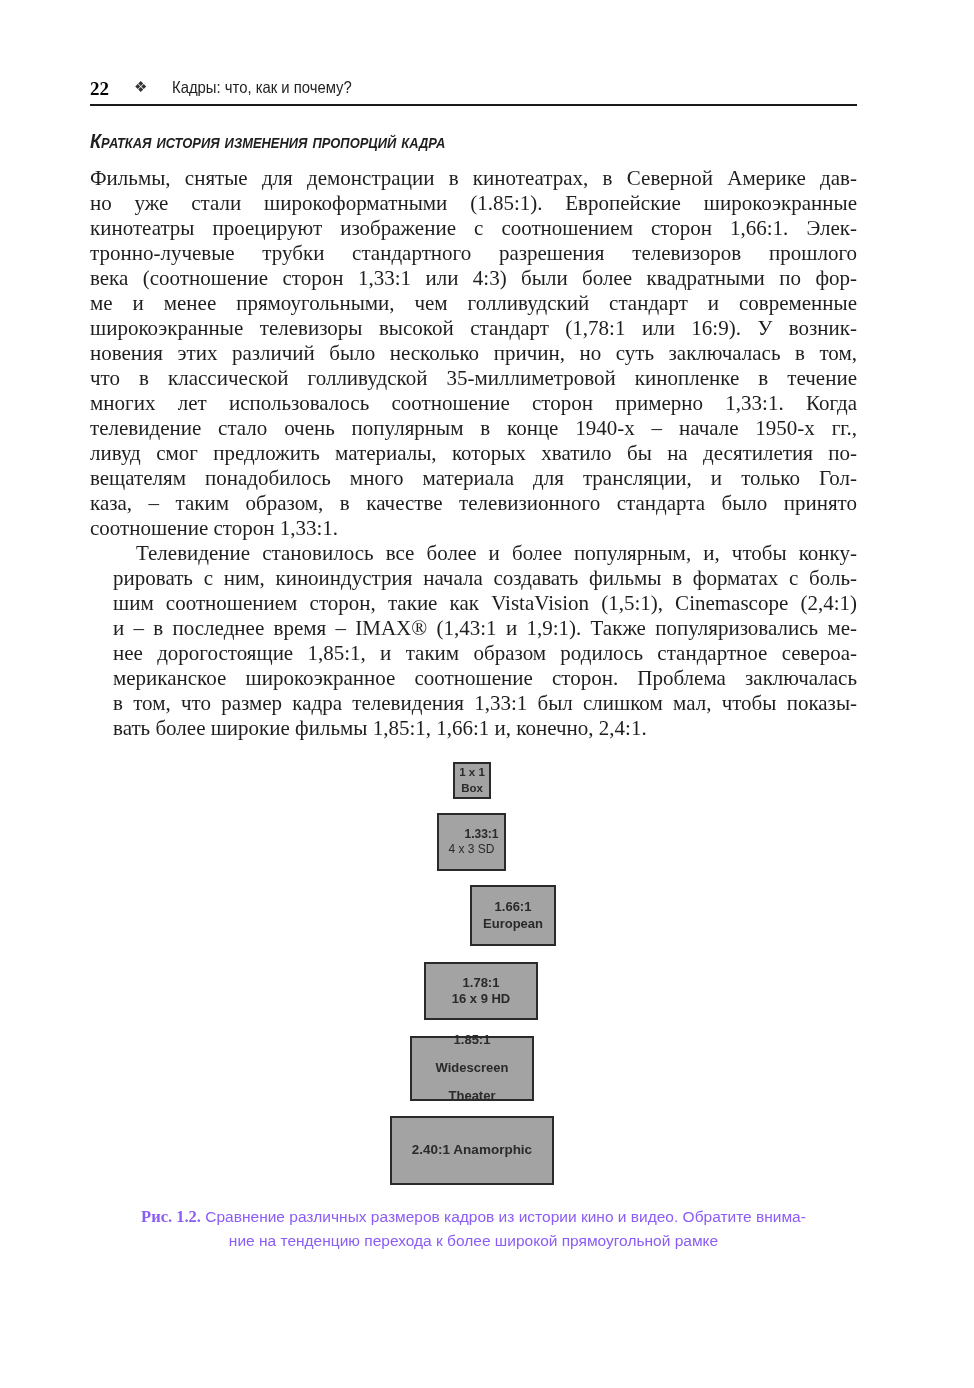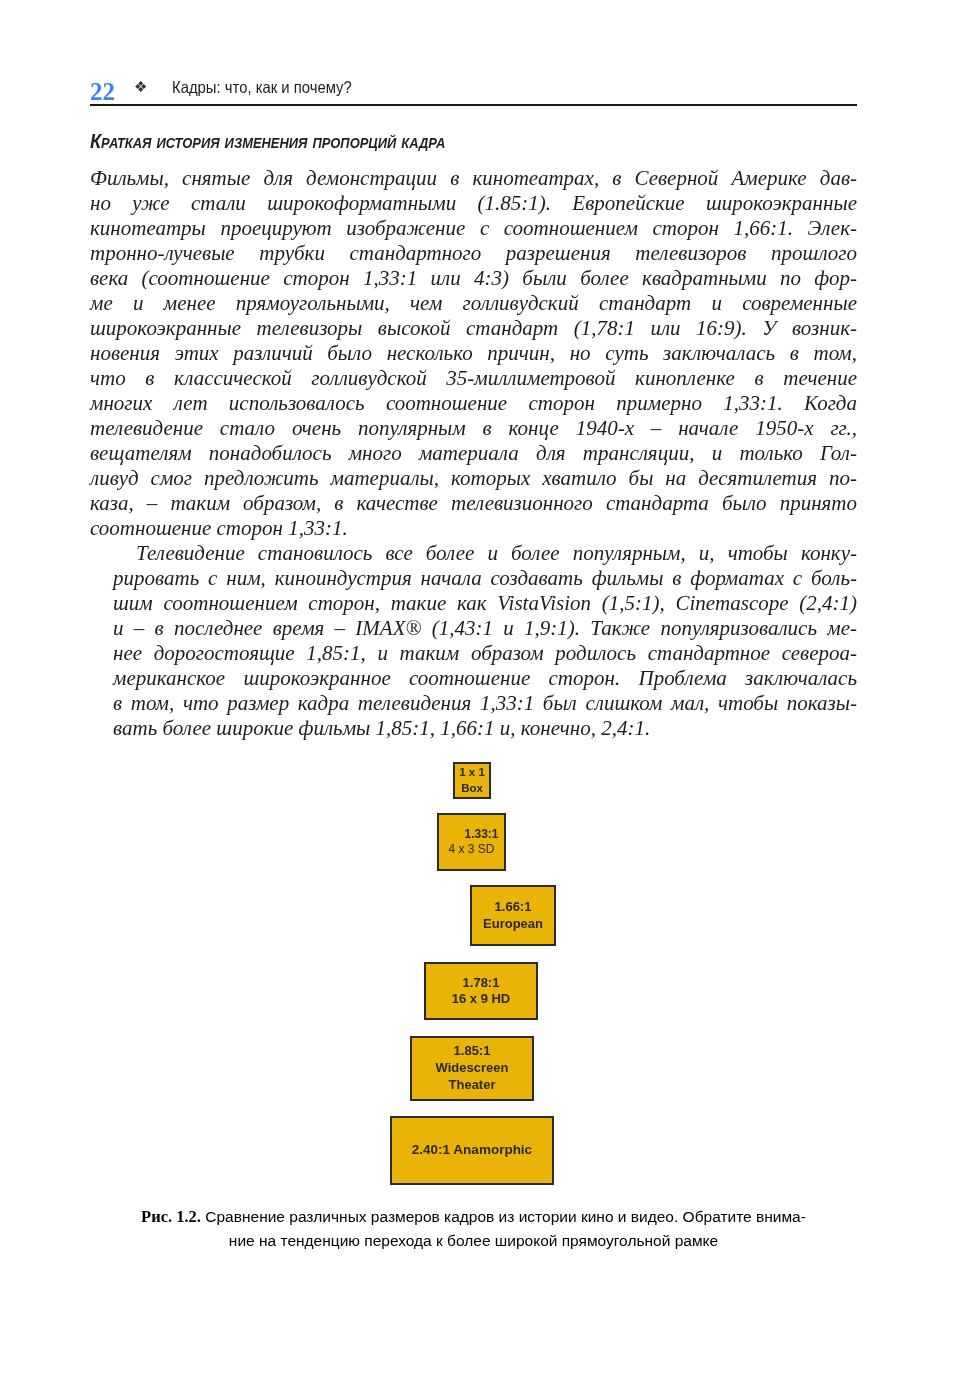--- a/index.html
+++ b/index.html
@@ -4,55 +4,55 @@
 <style>
   html, body { margin: 0; padding: 0; background: #ffffff; }
   body { width: 974px; height: 1388px; position: relative; overflow: hidden; color: #1a1a1a; }
   .running-head {
     position: absolute; left: 90px; top: 74px; width: 767px; height: 30px;
     border-bottom: 2px solid #1a1a1a;
     font-family: "Liberation Sans", sans-serif;
   }
   .page-num {
     position: absolute; left: 0; top: 4px;
-    font-family: "Liberation Serif", serif; font-size: 25px; font-weight: bold; color: #3b82f6;
+    font-family: "Liberation Serif", serif; font-size: 19px; font-weight: bold; color: #000000;
   }
   .ornament { position: absolute; left: 44px; top: 4px; font-size: 15px; color: #333; }
   .chapter-title {
     position: absolute; left: 82px; top: 4px;
     font-family: "Liberation Sans", sans-serif; font-size: 16.5px; color: #222;
     transform: scaleX(0.9); transform-origin: left center;
   }
   .section-title {
     position: absolute; left: 90px; top: 129px;
     font-family: "Liberation Sans", sans-serif; font-style: italic; font-weight: bold;
     font-size: 21px; color: #1f1f1f; font-variant: small-caps; letter-spacing: 0px;
     transform: scaleX(0.86); transform-origin: left center; white-space: nowrap;
   }
   .body-text {
     position: absolute; left: 90px; top: 166px; width: 767px;
     font-family: "Liberation Serif", serif; font-size: 21px; line-height: 25px;
     text-align: justify; color: #1e1e1e;
   }
   .body-text p { margin: 0; }
   .body-text p.indent { text-indent: 23px; }
-  .line { display: block; text-align: justify; text-align-last: justify; white-space: nowrap; font-style: italic; }
+  .line { display: block; text-align: justify; text-align-last: justify; white-space: nowrap; }
   .line.last { text-align-last: left; }
   .figure { position: absolute; left: 0; top: 0; width: 974px; height: 1200px; pointer-events: none; }
   .frame {
     position: absolute; border: 2px solid #2a2a2a; box-sizing: border-box;
     display: flex; flex-direction: column; align-items: center; justify-content: center;
     font-family: "Liberation Sans", sans-serif; font-weight: bold; color: #2a2a2a;
-    background: #eab308; text-align: center; line-height: 1.25; pointer-events: auto;
+    background: #a3a3a3; text-align: center; line-height: 1.25; pointer-events: auto;
   }
   .frame span { display: block; white-space: nowrap; }
   .caption {
     position: absolute; left: 90px; top: 1205px; width: 767px;
     font-family: "Liberation Sans", sans-serif; font-size: 15.5px; line-height: 24px;
-    text-align: center; color: #000000;
+    text-align: center; color: #8b5cf6;
   }
   .caption .cap-label { font-family: "Liberation Serif", serif; font-weight: bold; font-size: 16.5px; }
 </style>
 </head>
 <body>
 
 <div class="running-head">
   <span class="page-num">22</span>
   <span class="ornament">❖</span>
   <span class="chapter-title">Кадры: что, как и почему?</span>
@@ -66,22 +66,22 @@
       <span class="line">но уже стали широкоформатными (1.85:1). Европейские широкоэкранные</span>
       <span class="line">кинотеатры проецируют изображение с соотношением сторон 1,66:1. Элек-</span>
       <span class="line">тронно-лучевые трубки стандартного разрешения телевизоров прошлого</span>
       <span class="line">века (соотношение сторон 1,33:1 или 4:3) были более квадратными по фор-</span>
       <span class="line">ме и менее прямоугольными, чем голливудский стандарт и современные</span>
       <span class="line">широкоэкранные телевизоры высокой стандарт (1,78:1 или 16:9). У возник-</span>
       <span class="line">новения этих различий было несколько причин, но суть заключалась в том,</span>
       <span class="line">что в классической голливудской 35-миллиметровой кинопленке в течение</span>
       <span class="line">многих лет использовалось соотношение сторон примерно 1,33:1. Когда</span>
       <span class="line">телевидение стало очень популярным в конце 1940-х – начале 1950-х гг.,</span>
+      <span class="line">ливуд смог предложить материалы, которых хватило бы на десятилетия по-</span>
       <span class="line">вещателям понадобилось много материала для трансляции, и только Гол-</span>
-      <span class="line">ливуд смог предложить материалы, которых хватило бы на десятилетия по-</span>
       <span class="line">каза, – таким образом, в качестве телевизионного стандарта было принято</span>
       <span class="line last">соотношение сторон 1,33:1.</span>
     </p>
   <p class="indent" id="para1">
       <span class="line" style="padding-left: 23px;">Телевидение становилось все более и более популярным, и, чтобы конку-</span>
       <span class="line">рировать с ним, киноиндустрия начала создавать фильмы в форматах с боль-</span>
       <span class="line">шим соотношением сторон, такие как VistaVision (1,5:1), Cinemascope (2,4:1)</span>
       <span class="line">и – в последнее время – IMAX® (1,43:1 и 1,9:1). Также популяризовались ме-</span>
       <span class="line">нее дорогостоящие 1,85:1, и таким образом родилось стандартное североа-</span>
       <span class="line">мериканское широкоэкранное соотношение сторон. Проблема заключалась</span>
@@ -100,21 +100,21 @@
     <span style="font-weight:normal;">4 x 3 SD</span>
   </div>
   <div class="frame" style="left:429px; top:885px; width:86px; height:61px; font-size:13px;margin-left:41px;">
     <span>1.66:1</span>
     <span>European</span>
   </div>
   <div class="frame" style="left:424px; top:962px; width:114px; height:58px; font-size:13px;">
     <span>1.78:1</span>
     <span>16 x 9 HD</span>
   </div>
-  <div class="frame" style="left:410px; top:1036px; width:124px; height:65px; font-size:13px; line-height:1.3;">
+  <div class="frame" style="left:410px; top:1036px; width:124px; height:65px; font-size:13px; line-height:1.3;gap:11px;">
     <span>1.85:1</span>
     <span>Widescreen</span>
     <span>Theater</span>
   </div>
   <div class="frame" style="left:390px; top:1116px; width:164px; height:69px; font-size:13.5px;">
     <span>2.40:1 Anamorphic</span>
   </div>
 </div>
 
 <div class="caption">

